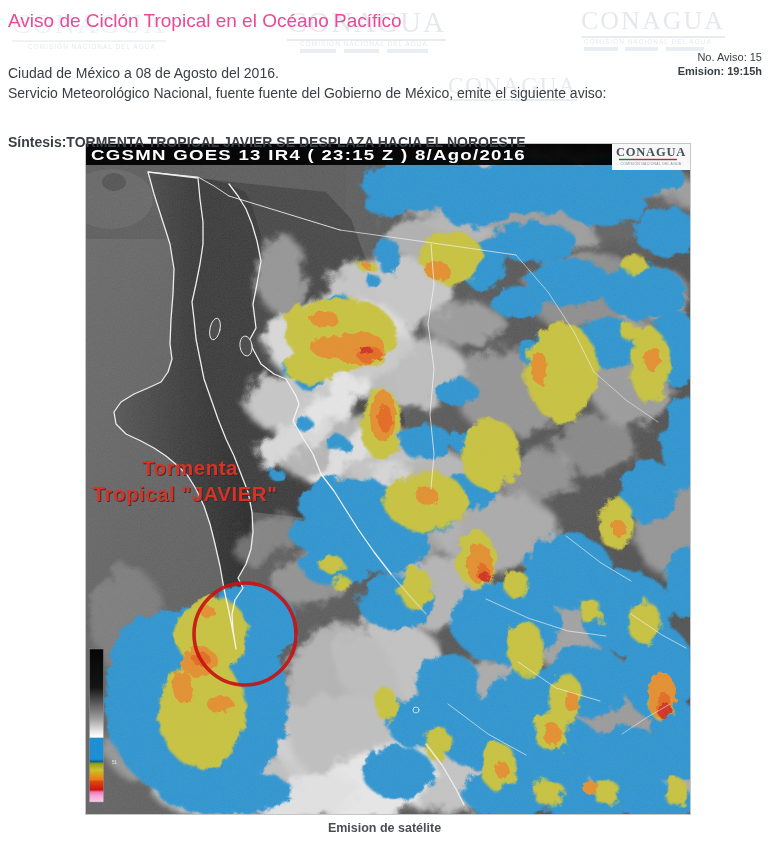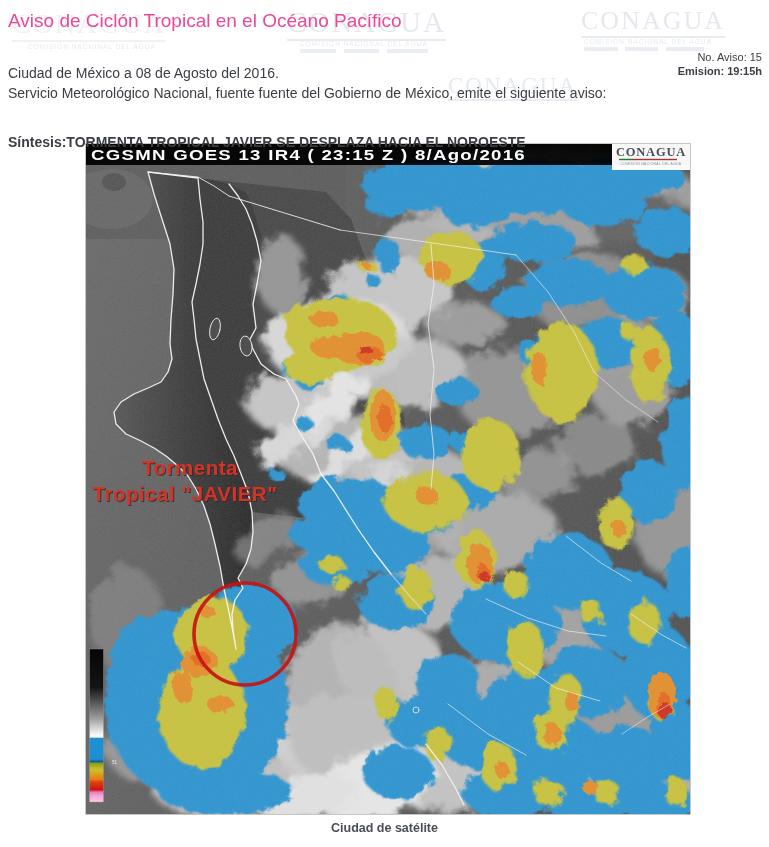--- a/index.html
+++ b/index.html
@@ -346,14 +346,14 @@
     <g>
       <rect x="526" y="0" width="78" height="26" fill="#ffffff" opacity=".97"></rect>
       <text class="logo-text" x="565" y="12" text-anchor="middle">CONAGUA</text>
       <rect x="533" y="14.8" width="13" height="1.4" fill="#1f7a34"></rect>
       <rect x="546" y="14.8" width="45" height="1.4" fill="#a83038"></rect>
       <text class="logo-sub" x="565" y="21" text-anchor="middle">COMISIÓN NACIONAL DEL AGUA</text>
     </g>
   </svg>
   </div>
 
-  <div class="caption">Ciudad de satélite</div>
+  <div class="caption">Emision de satélite</div>
 </div>
 
 </body></html>

